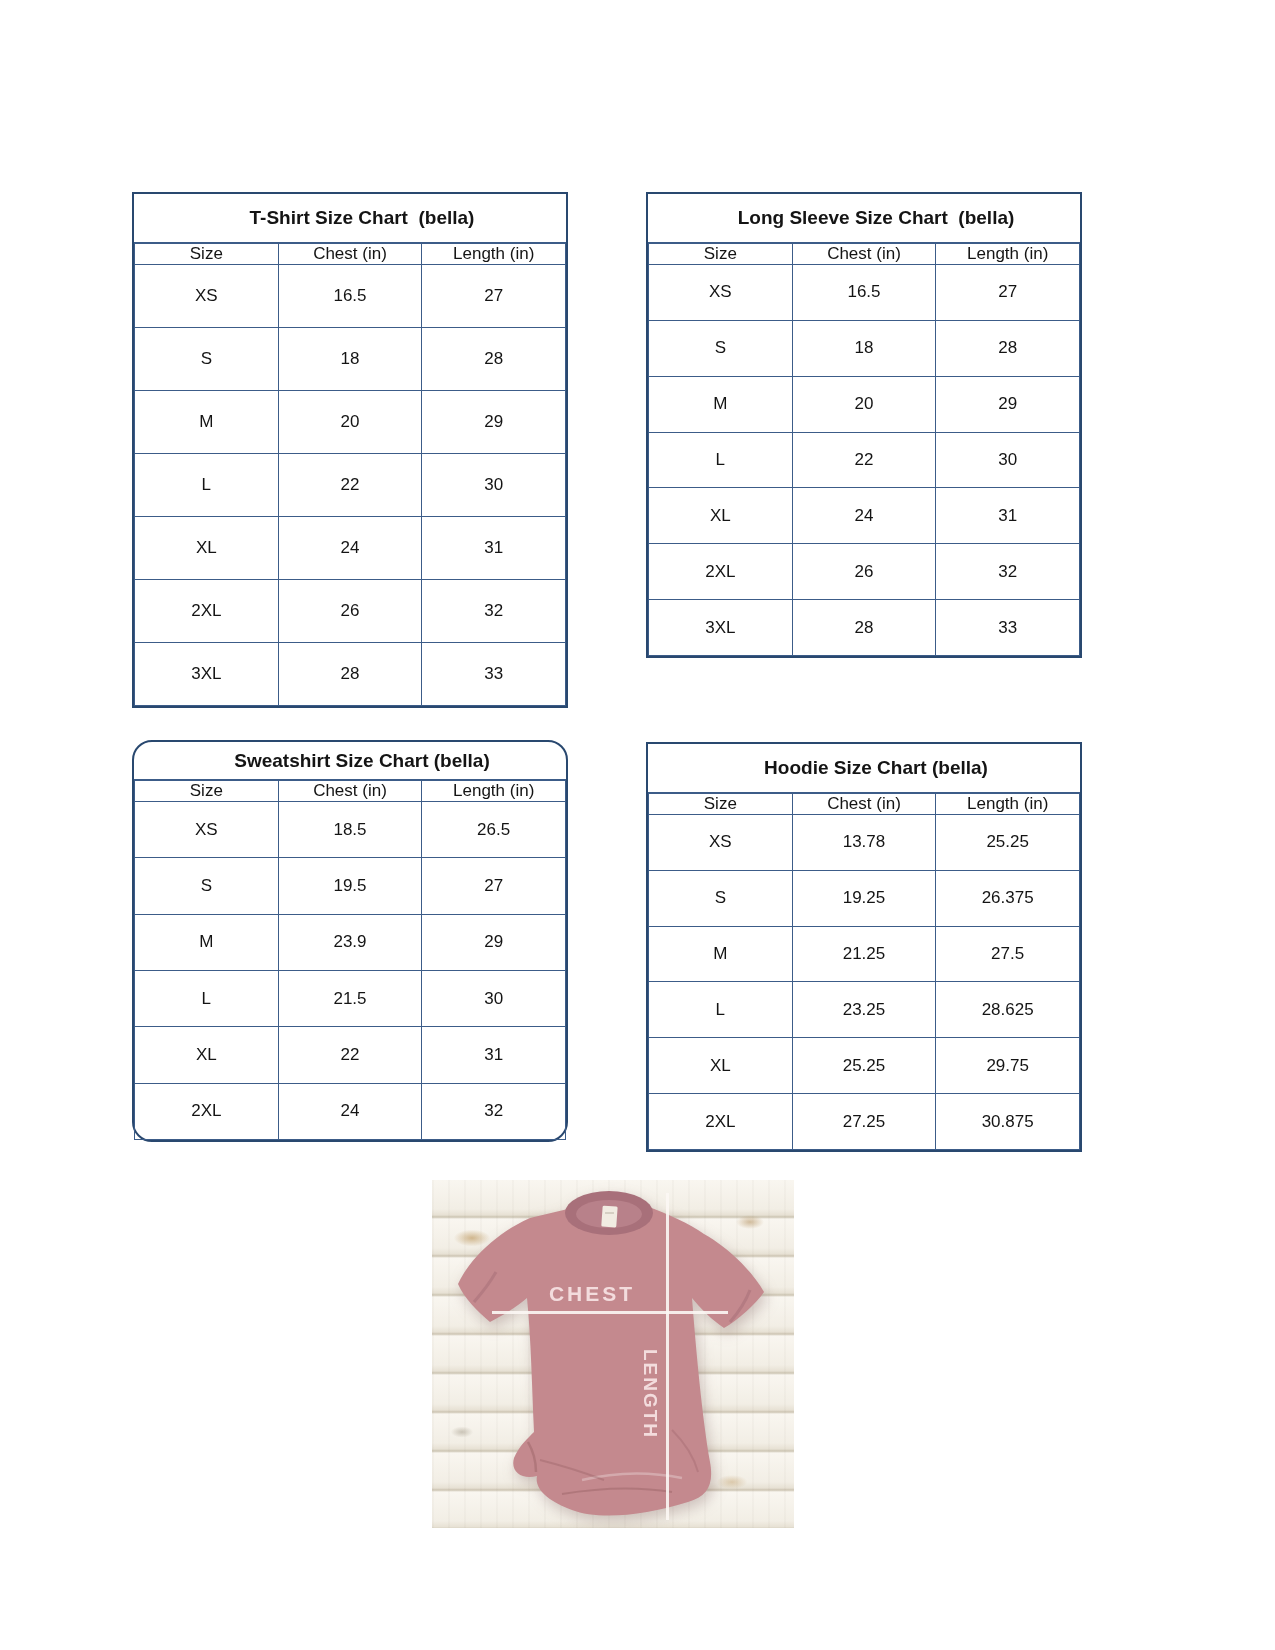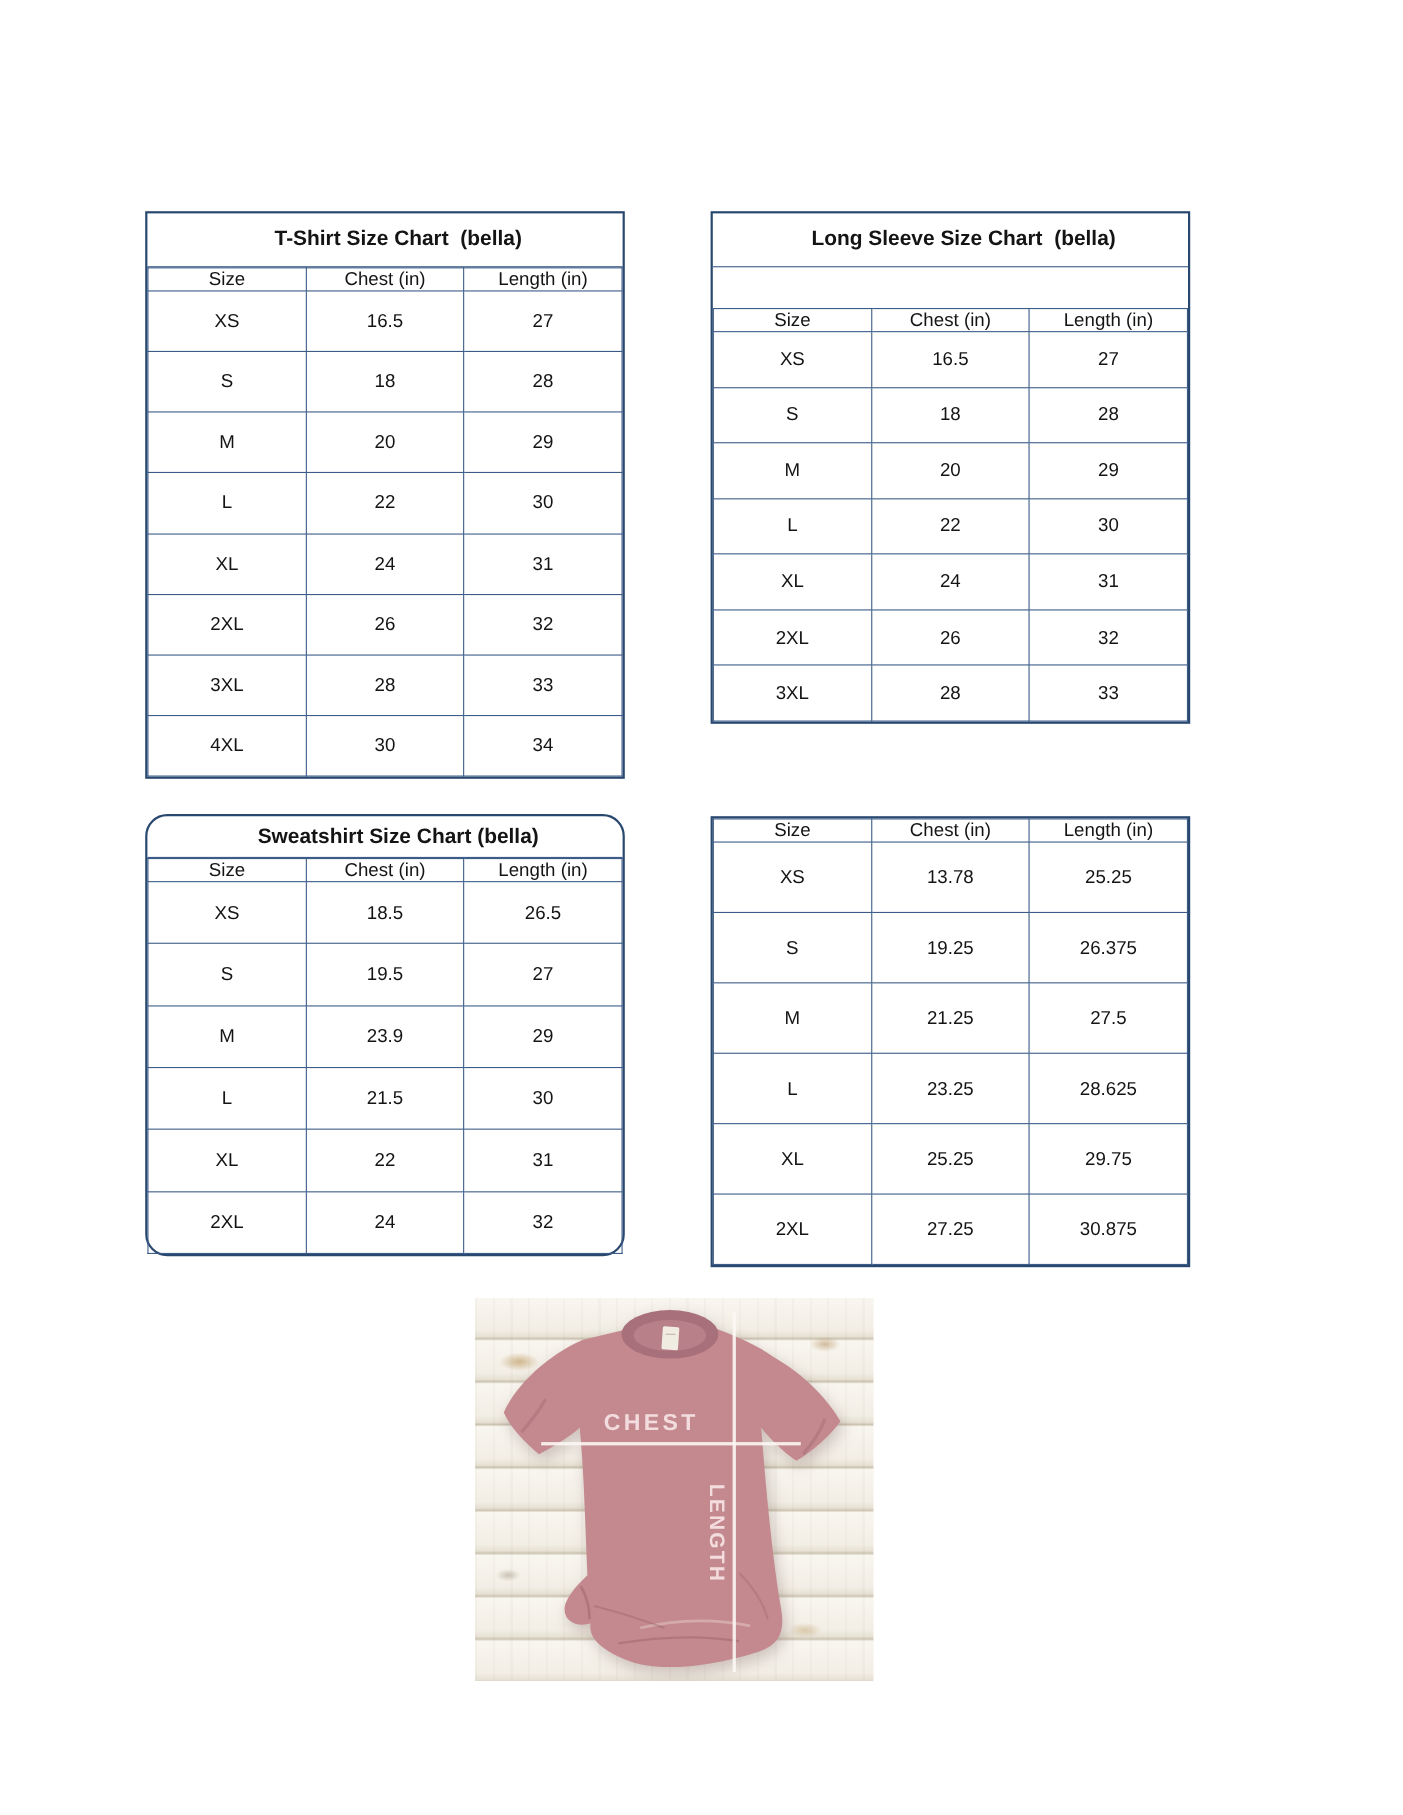--- a/index.html
+++ b/index.html
@@ -48,21 +48,21 @@
   .size-table th, .size-table td {
     border: 1.5px solid #3c5c88;
     text-align: center;
     vertical-align: middle;
     font-size: 17px;
     font-weight: normal;
     color: #141414;
     padding: 0;
   }
   #table-tshirt     { left: 132px; top: 192px; width: 436px; height: 516px; }
-  #table-longsleeve { left: 646px; top: 192px; width: 436px; height: 466px; gap: 37px; }
+  #table-longsleeve { left: 646px; top: 192px; width: 436px; height: 466px; }
   #table-sweatshirt { left: 132px; top: 740px; width: 436px; height: 402px; border-radius: 20px; }
   #table-hoodie     { left: 646px; top: 742px; width: 436px; height: 410px; }
 
   
   .photo {
     position: absolute;
     left: 432px;
     top: 1180px;
     width: 362px;
     height: 348px;
@@ -143,25 +143,20 @@
           <tr>
             <td>2XL</td>
             <td>26</td>
             <td>32</td>
           </tr>
           <tr>
             <td>3XL</td>
             <td>28</td>
             <td>33</td>
           </tr>
-          <tr>
-            <td>4XL</td>
-            <td>30</td>
-            <td>34</td>
-          </tr>
         </tbody>
     </table>
   </div>
 
   <div class="size-table" id="table-longsleeve">
     <div class="table-title">Long Sleeve Size Chart  (bella)</div>
     <table>
       <thead>
         <tr>
           <th>Size</th>
@@ -248,20 +243,21 @@
           <tr>
             <td>2XL</td>
             <td>24</td>
             <td>32</td>
           </tr>
         </tbody>
     </table>
   </div>
 
   <div class="size-table" id="table-hoodie">
+    <div class="table-title">Hoodie Size Chart (bella)</div>
     <table>
       <thead>
         <tr>
           <th>Size</th>
           <th>Chest (in)</th>
           <th>Length (in)</th>
         </tr>
       </thead>
       <tbody>
           <tr>

